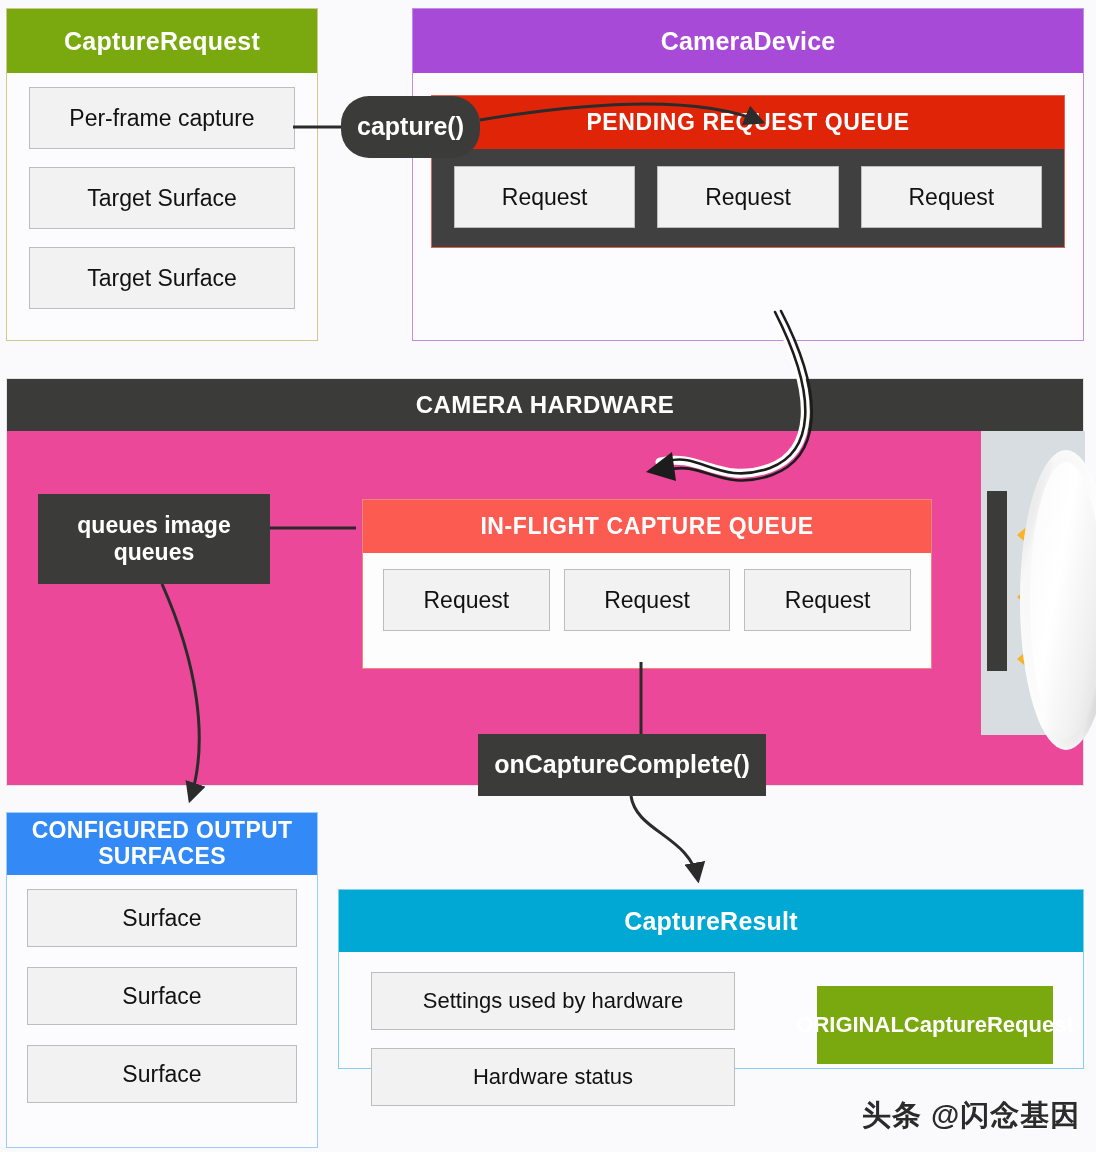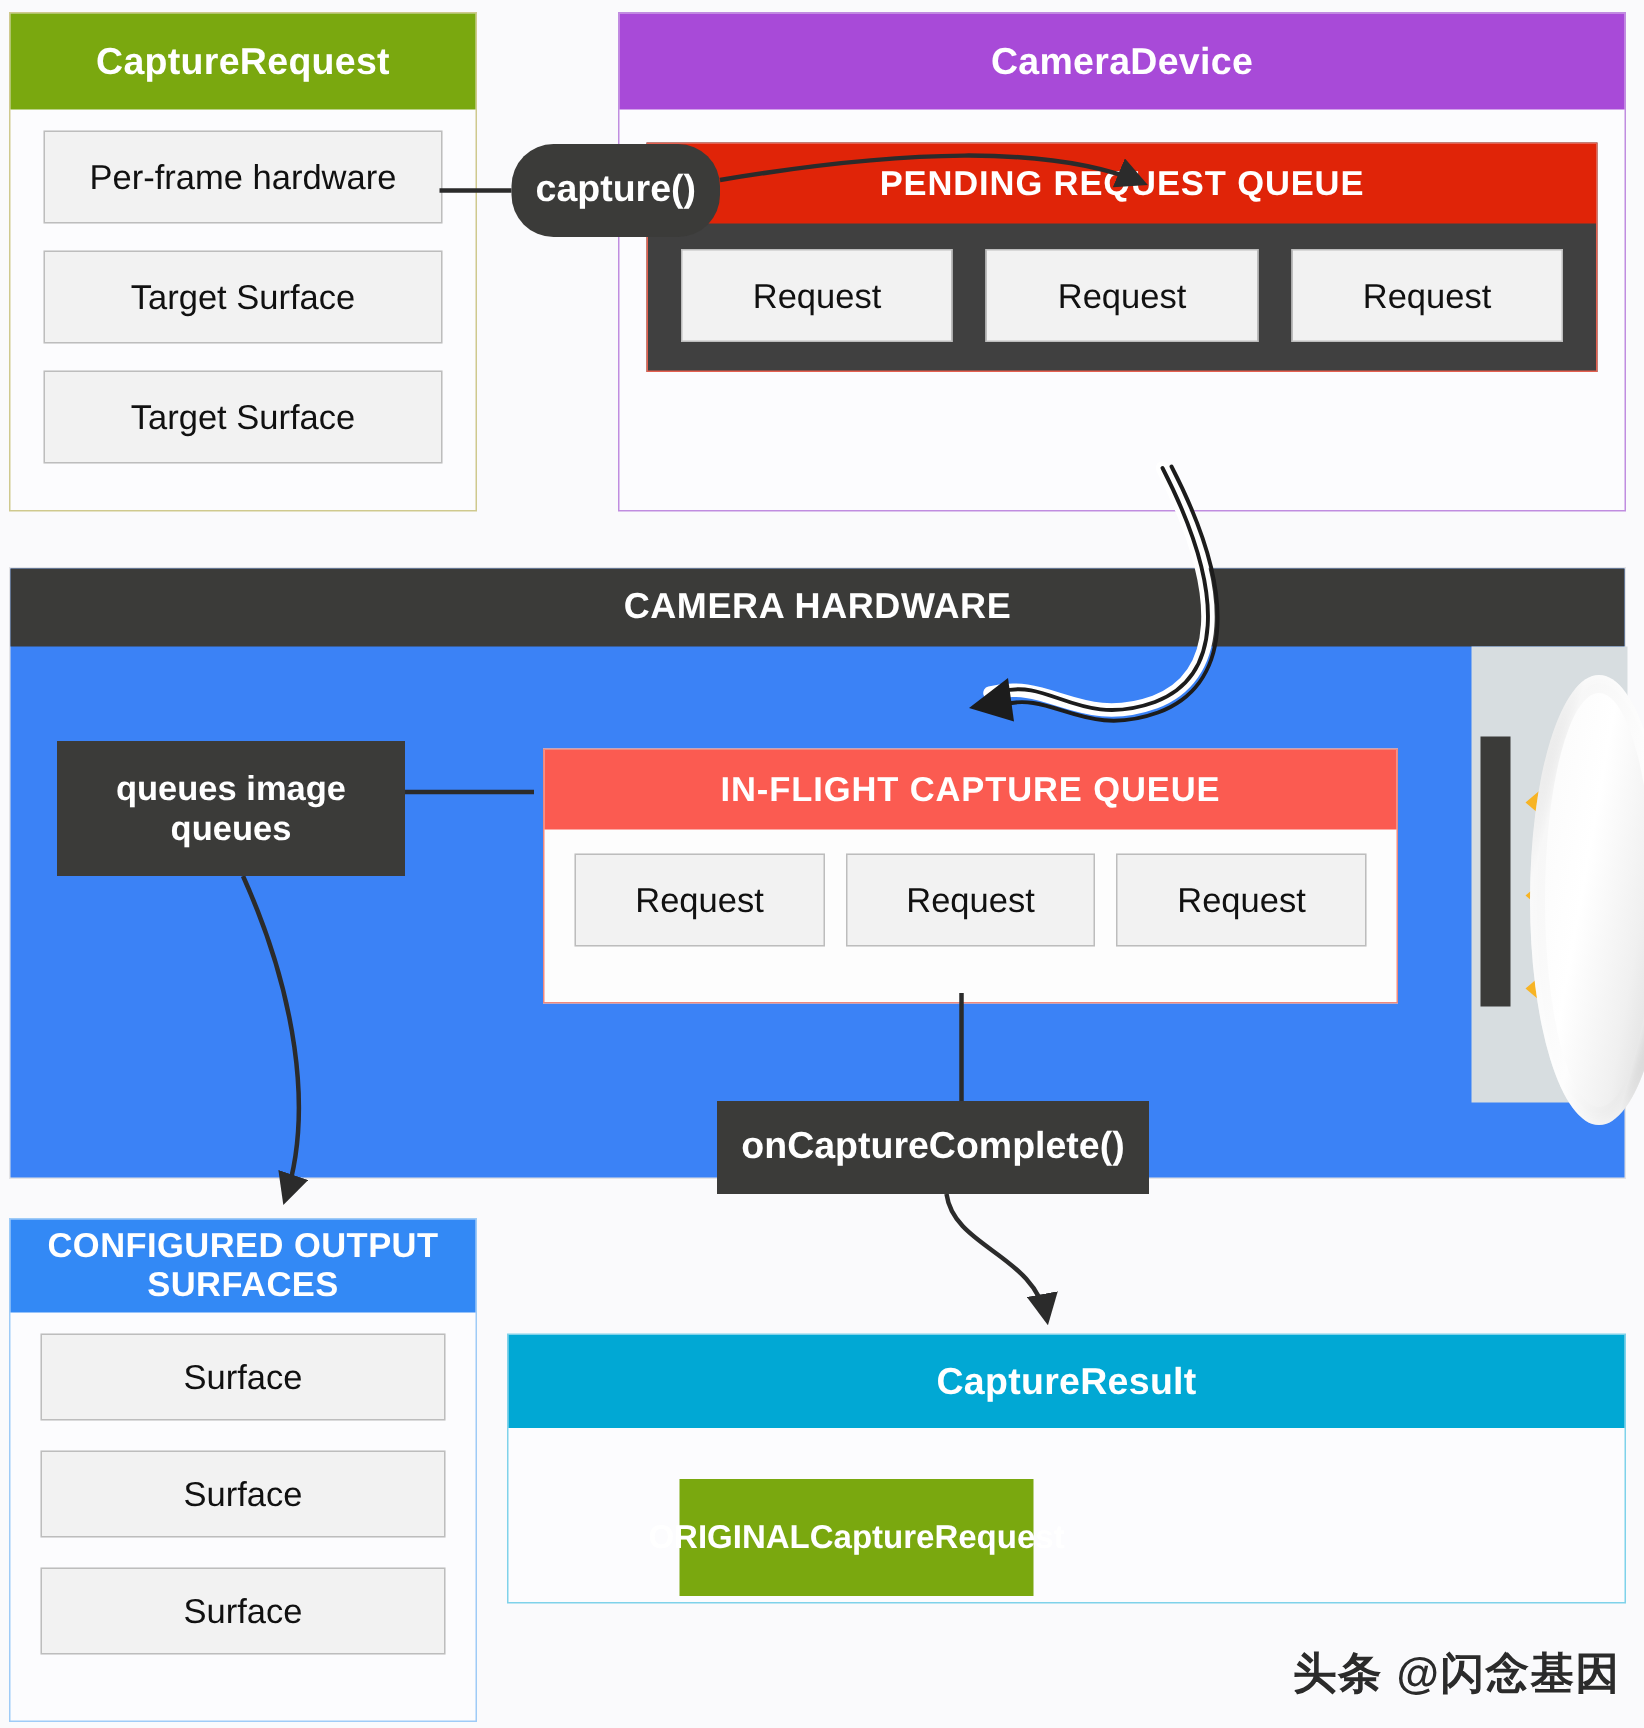--- a/index.html
+++ b/index.html
@@ -108,21 +108,21 @@
     display: flex; align-items: center; justify-content: center;
   }
   #pending-queue .q-body {
     display: flex; gap: 22px; padding: 17px 22px 19px 22px;
   }
   #pending-queue .cell { flex: 1; height: 62px; }
 
   #camera-hw {
     left: 6px; top: 378px; width: 1078px; height: 408px;
     border: 1px solid #e3e3e6;
-    background: #3b82f6;
+    background: #ec4899;
   }
   #camera-hw .panel-head {
     height: 52px; background: #3b3b39; font-size: 24px; letter-spacing: .4px;
   }
 
   #inflight-queue {
     position: absolute;
     left: 355px; top: 120px; width: 570px; height: 170px;
     box-sizing: border-box;
     border: 1px solid #f0897c;
@@ -228,21 +228,21 @@
   #chip-oncapture      { left: 478px; top: 734px; width: 288px; height: 62px; font-size: 25px; }
 </style>
 </head>
 <body>
 
 <div id="stage">
 
   <div class="panel" id="capture-request">
     <div class="panel-head">CaptureRequest</div>
     <div class="panel-body">
-      <div class="cell">Per-frame hardware</div>
+      <div class="cell">Per-frame capture</div>
       <div class="cell">Target Surface</div>
       <div class="cell">Target Surface</div>
     </div>
   </div>
 
   <div class="panel" id="camera-device">
     <div class="panel-head">CameraDevice</div>
     <div class="panel-body">
       <div id="pending-queue">
         <div class="q-head">PENDING REQUEST QUEUE</div>
@@ -292,20 +292,24 @@
     <div class="panel-body">
       <div class="cell">Surface</div>
       <div class="cell">Surface</div>
       <div class="cell">Surface</div>
     </div>
   </div>
 
   <div class="panel" id="capture-result">
     <div class="panel-head">CaptureResult</div>
     <div class="panel-body">
+      <div id="result-left">
+        <div class="cell">Settings used by hardware</div>
+        <div class="cell">Hardware status</div>
+      </div>
       <div id="original-chip">
         <span>ORIGINAL</span>
         <span>CaptureRequest</span>
       </div>
     </div>
   </div>
 
   <div class="chip" id="chip-capture">capture()</div>
 
   <div class="chip" id="chip-output-queues">

